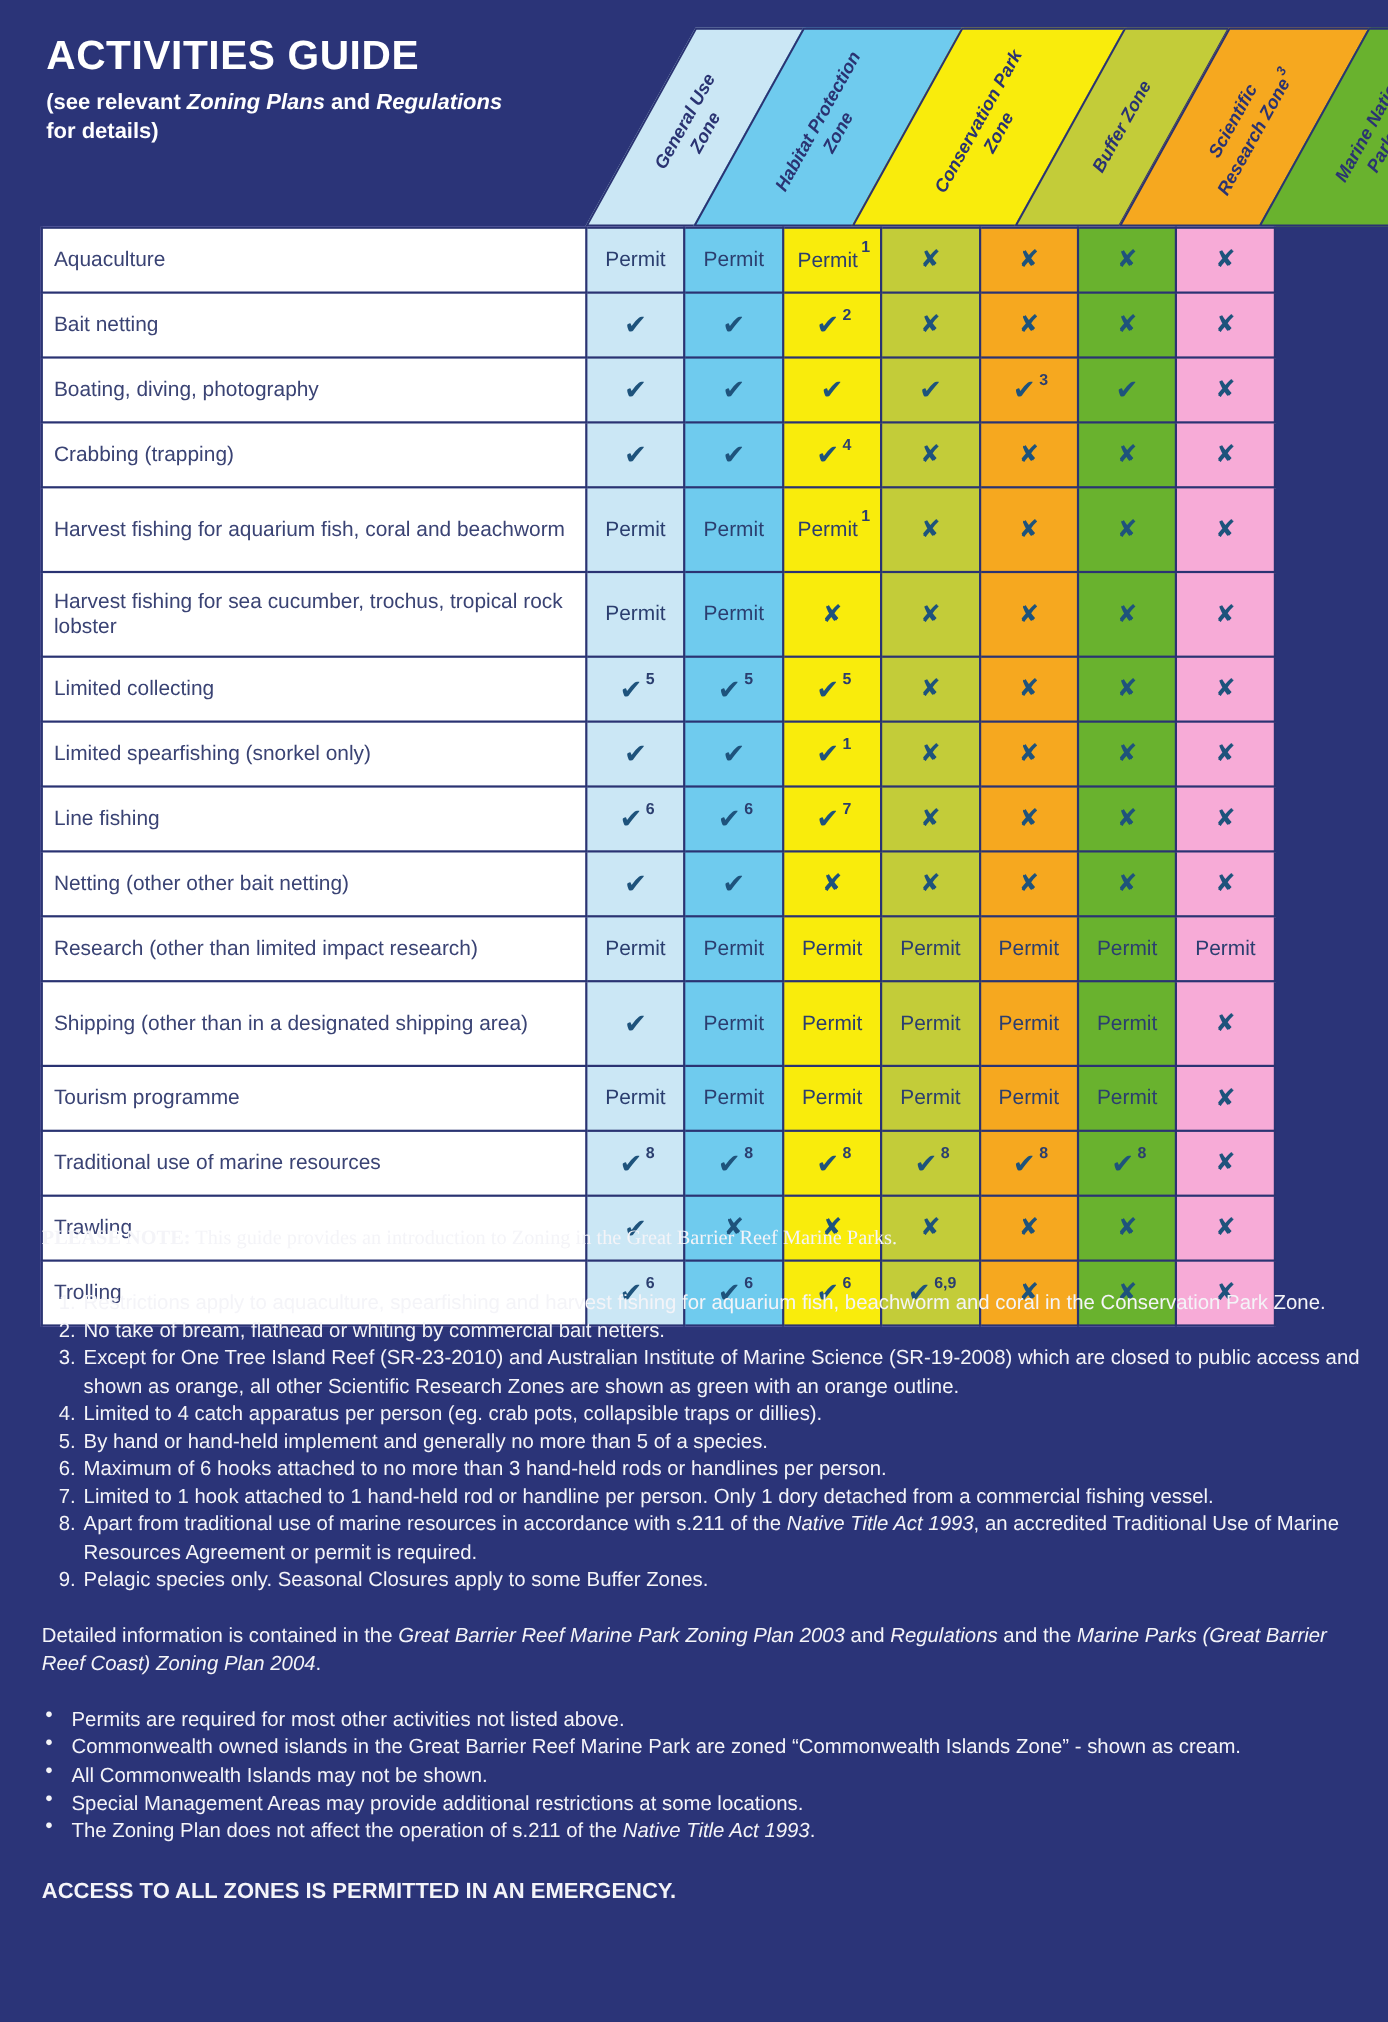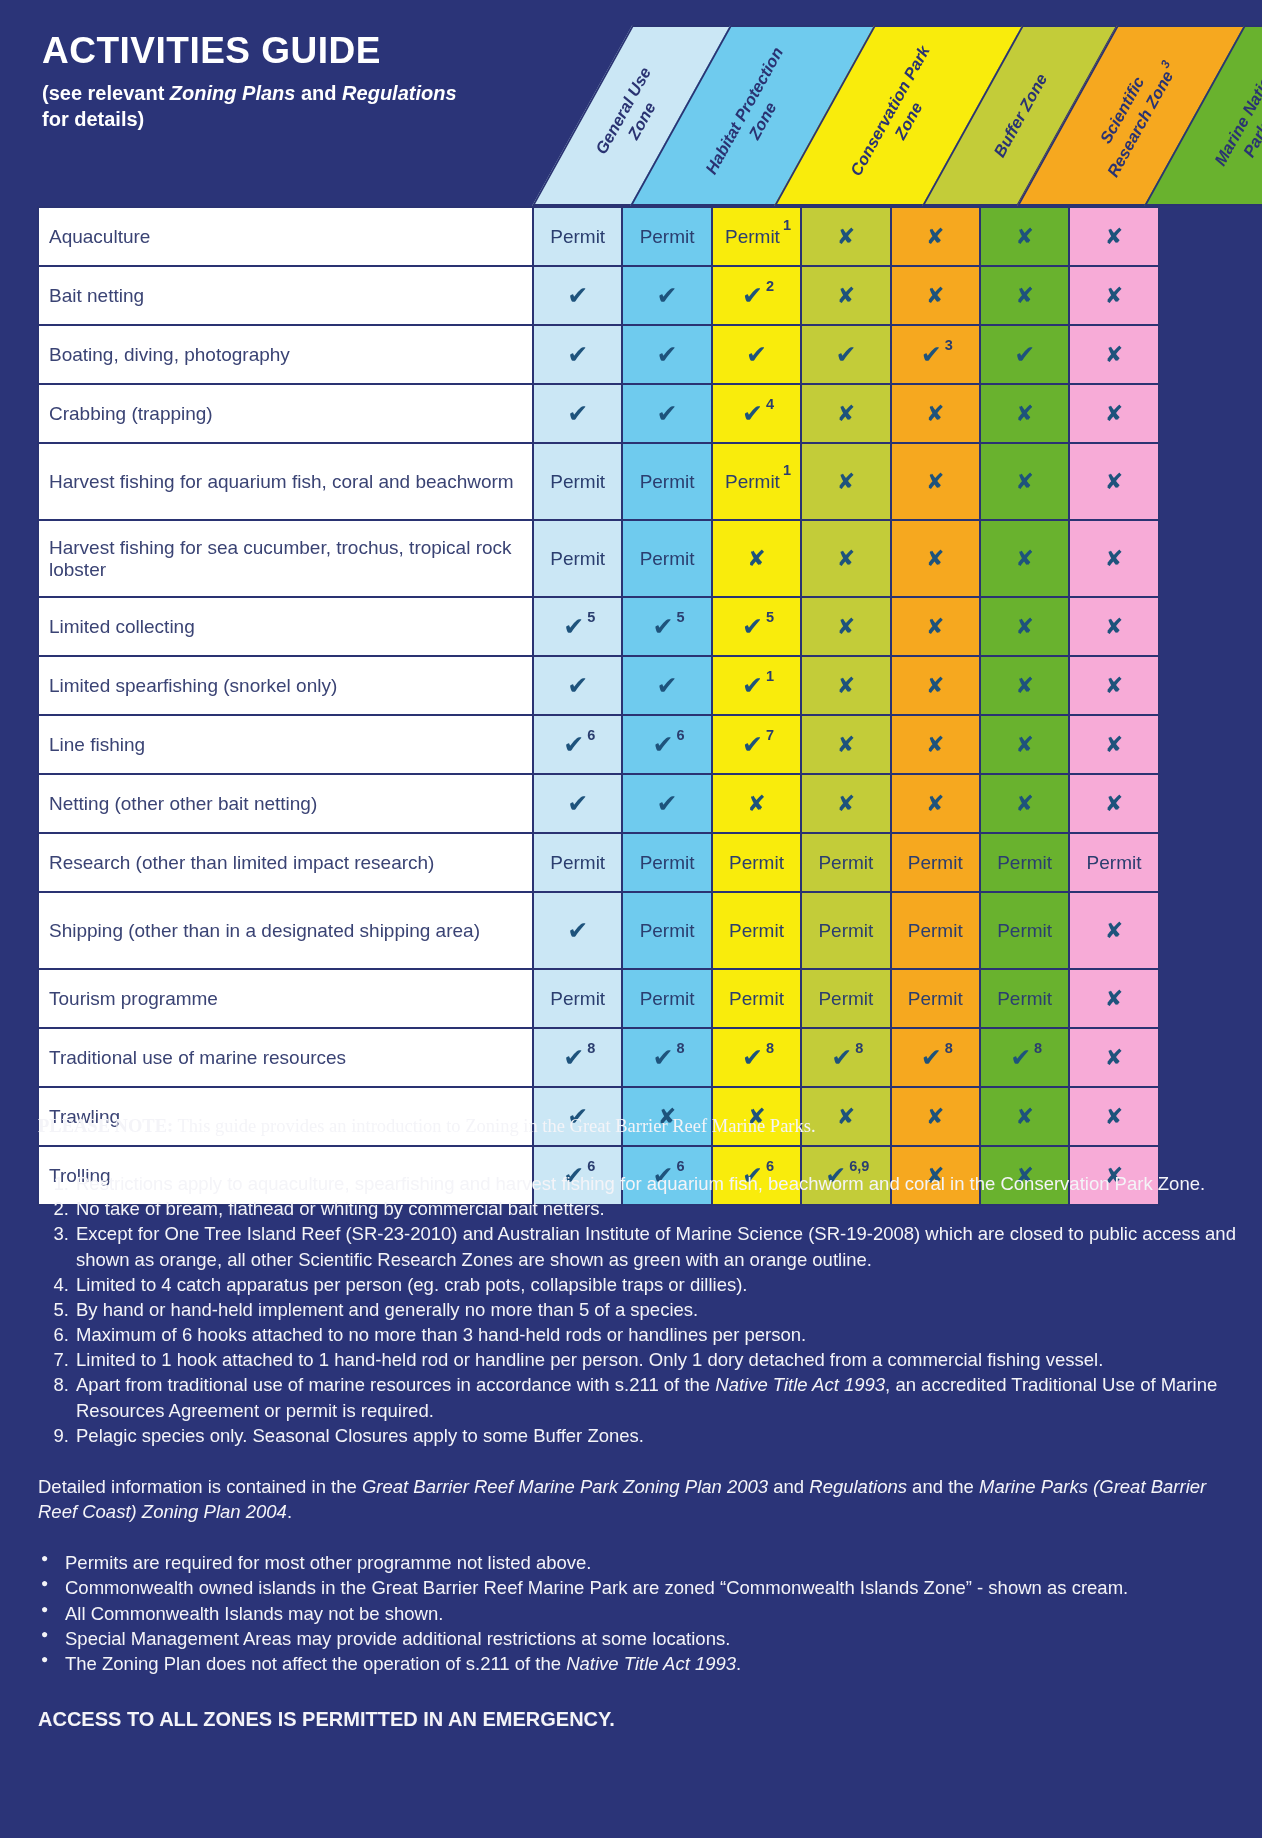--- a/index.html
+++ b/index.html
@@ -271,20 +271,20 @@
       <li>Except for One Tree Island Reef (SR-23-2010) and Australian Institute of Marine Science (SR-19-2008) which are closed to public access and shown as orange, all other Scientific Research Zones are shown as green with an orange outline.</li>
       <li>Limited to 4 catch apparatus per person (eg. crab pots, collapsible traps or dillies).</li>
       <li>By hand or hand-held implement and generally no more than 5 of a species.</li>
       <li>Maximum of 6 hooks attached to no more than 3 hand-held rods or handlines per person.</li>
       <li>Limited to 1 hook attached to 1 hand-held rod or handline per person. Only 1 dory detached from a commercial fishing vessel.</li>
       <li>Apart from traditional use of marine resources in accordance with s.211 of the <i>Native Title Act 1993</i>, an accredited Traditional Use of Marine Resources Agreement or permit is required.</li>
       <li>Pelagic species only.  Seasonal Closures apply to some Buffer Zones.</li>
     </ol>
   <p class="detailed">Detailed information is contained in the <i>Great Barrier Reef Marine Park Zoning Plan 2003</i>  and <i>Regulations</i> and the <i>Marine Parks (Great Barrier Reef Coast) Zoning Plan 2004</i>.</p>
   <ul class="bullets" id="bullets-ul">
-      <li>Permits are required for most other programme not listed above.</li>
+      <li>Permits are required for most other activities not listed above.</li>
       <li>Commonwealth owned islands in the Great Barrier Reef Marine Park are zoned “Commonwealth Islands Zone” - shown as cream.</li>
       <li>All Commonwealth Islands may not be shown.</li>
       <li>Special Management Areas may provide additional restrictions at some locations.</li>
       <li>The Zoning Plan does not affect the operation of s.211 of the <i>Native Title Act 1993</i>.</li>
     </ul>
   <p class="access">ACCESS TO ALL ZONES IS PERMITTED IN AN EMERGENCY.</p>
 </div>
 
 </body></html>

